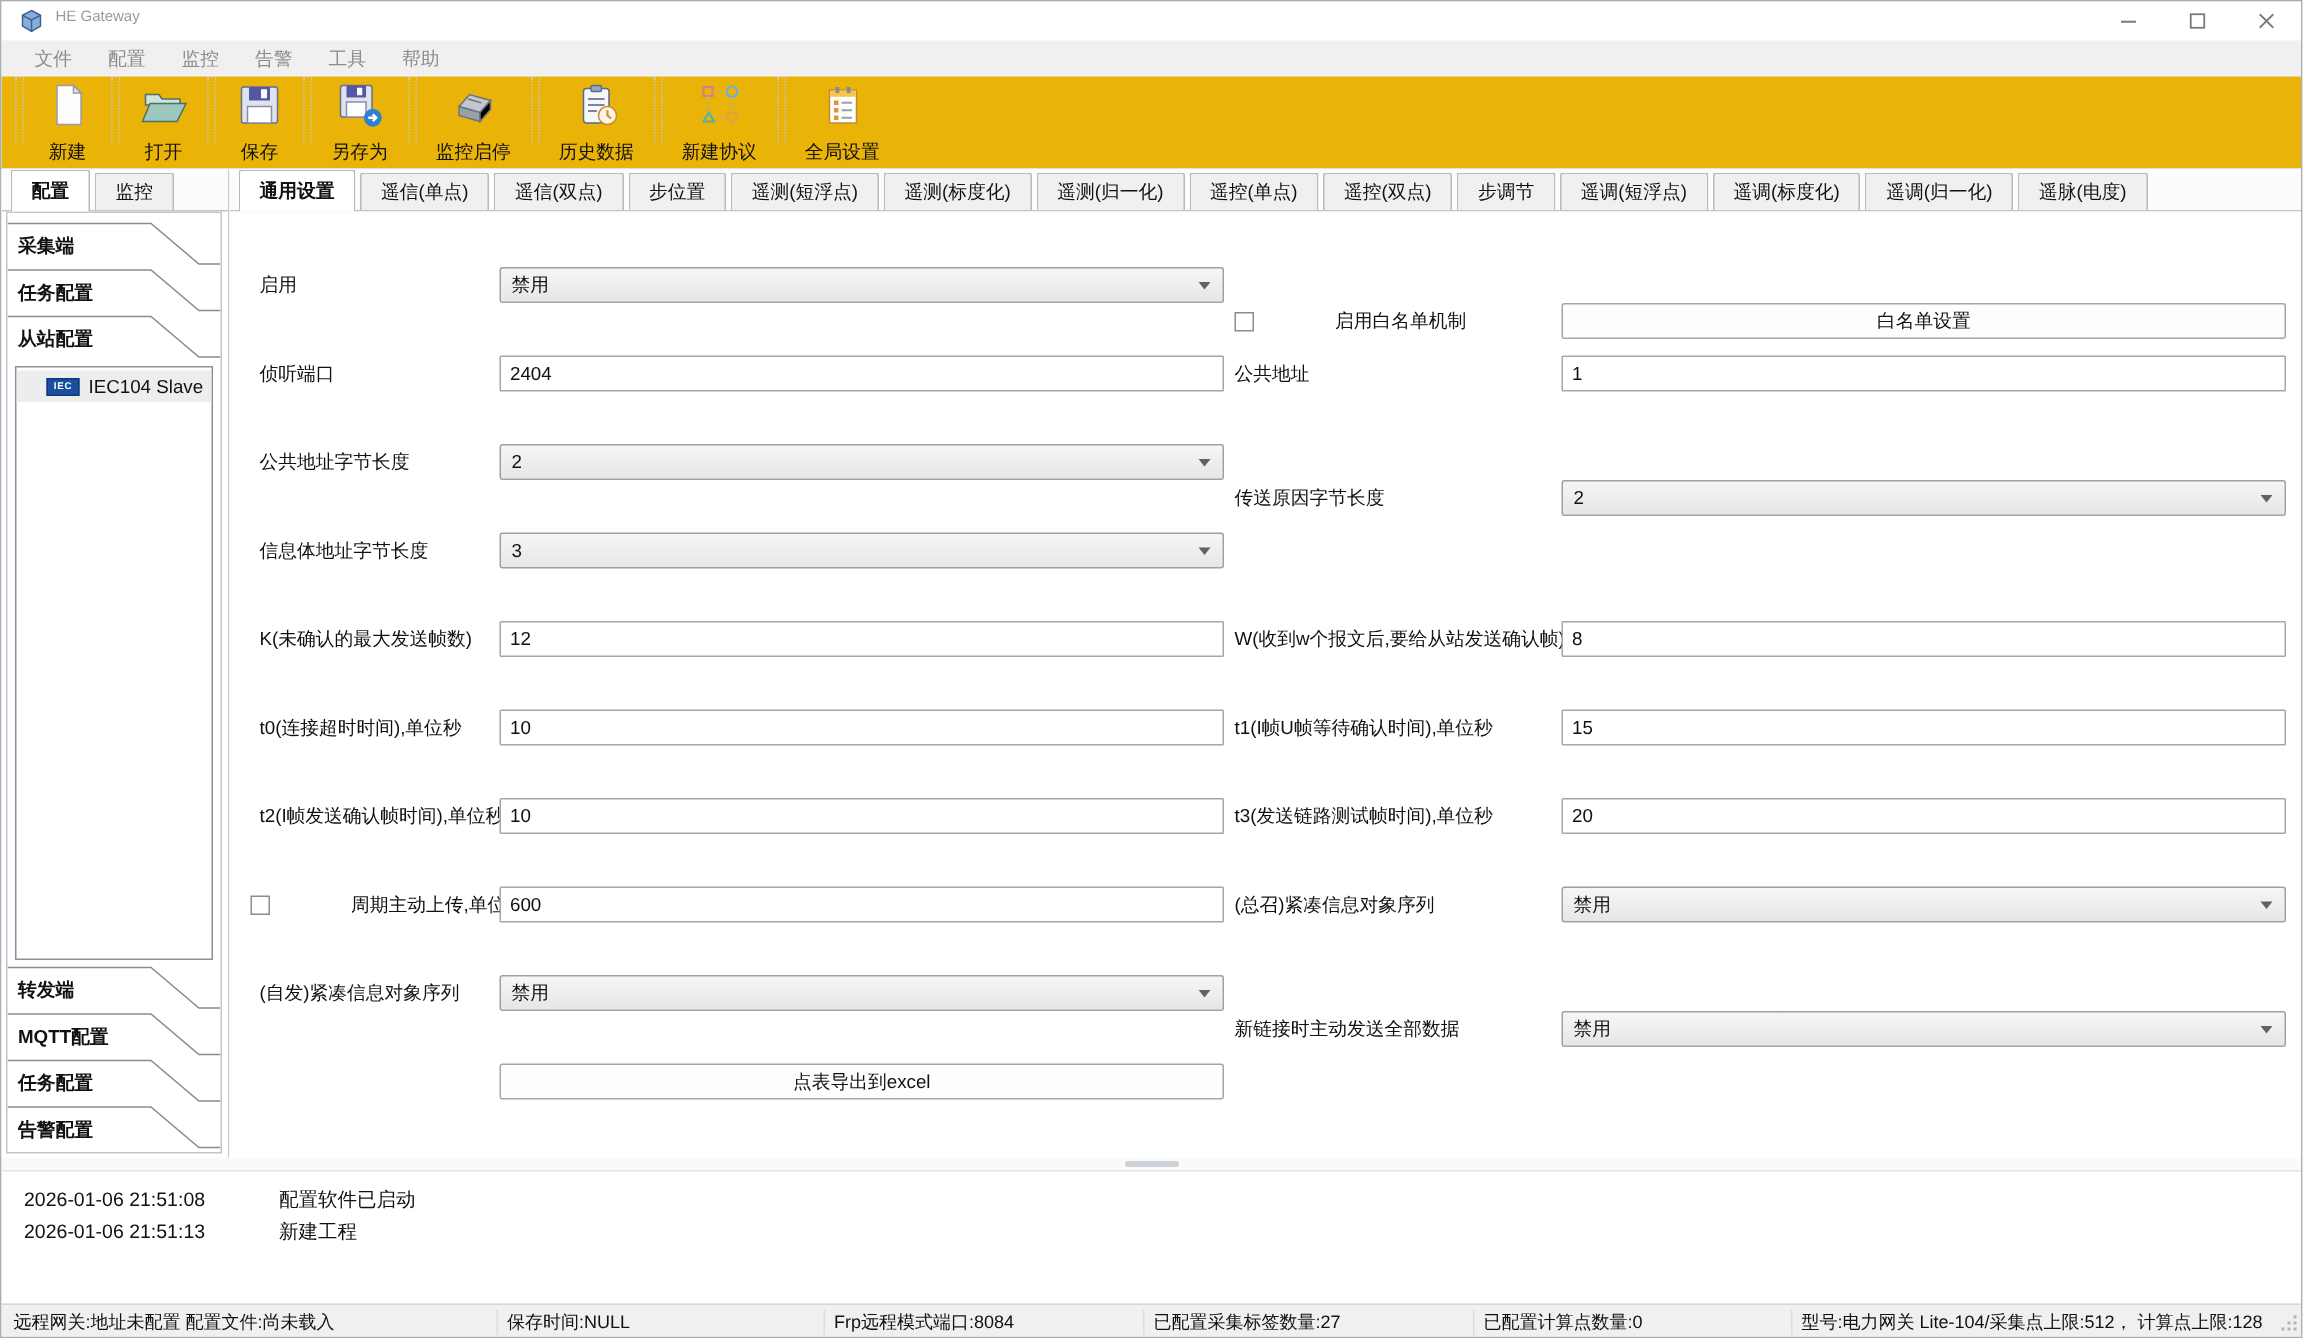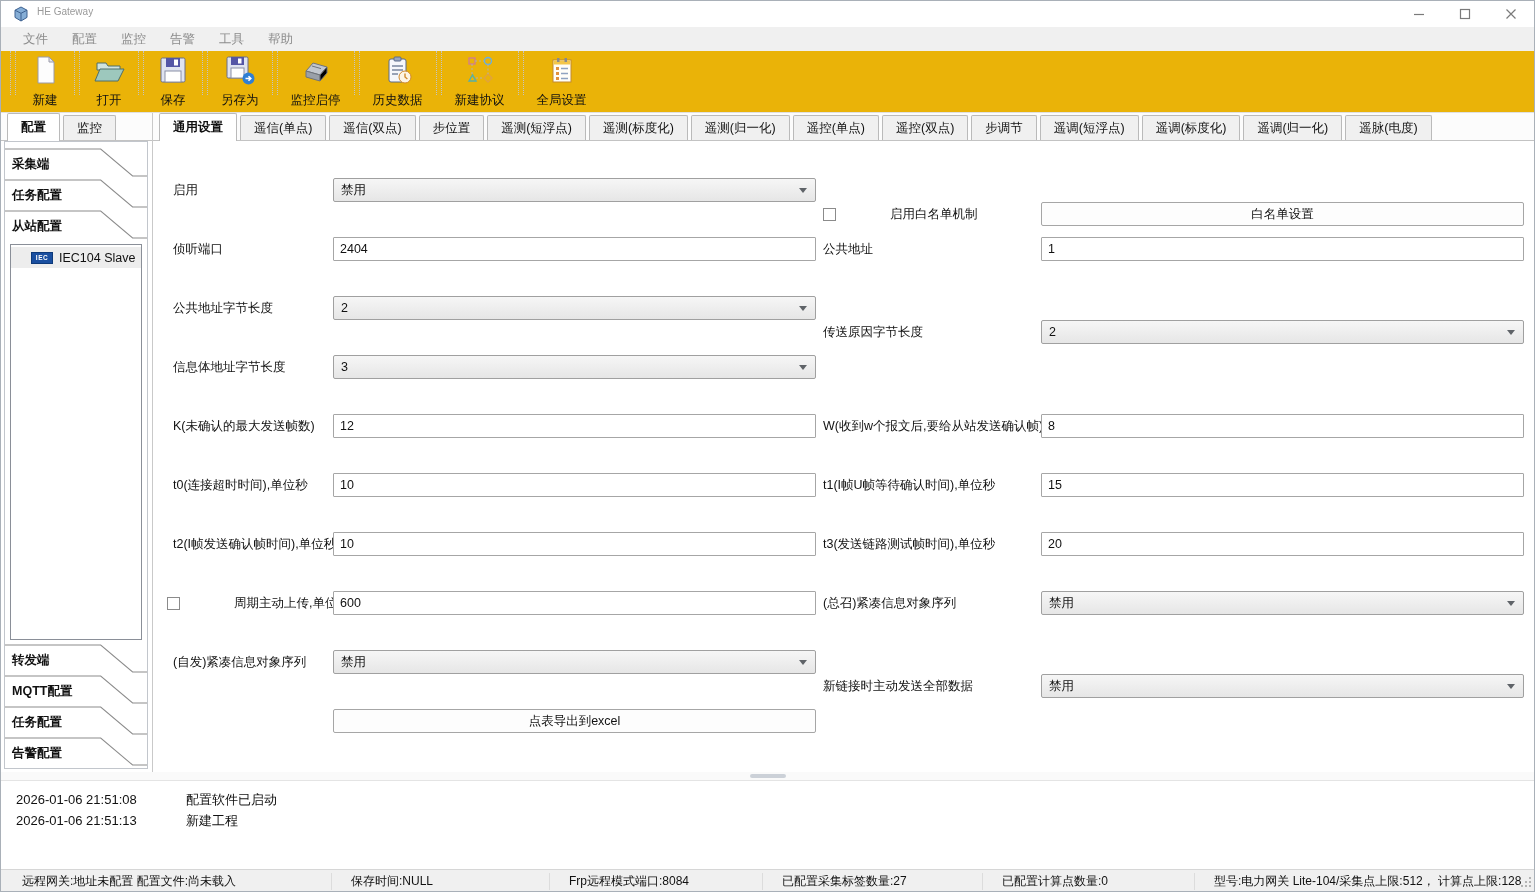--- a/index.html
+++ b/index.html
@@ -59,21 +59,21 @@
   .chk-wrap { display:flex; align-items:center; height:24px;gap:48px; }
   .checkbox { width:13px; height:13px; background:#fff; border:1px solid #8b8b8b; margin-right:6px; flex:none; cursor:pointer; }
 
   
   .splitter { position:absolute; top:771px; left:0; right:0; height:8px; background:#fafafa; }
   .splitter .grip { position:absolute; left:calc(50% - 18px); top:2px; width:36px; height:4px; background:#ccd1d8; border-radius:2px; }
   .log { position:absolute; top:779px; left:0; right:0; height:89px; background:#fff; border-top:1px solid #e4e4e4; padding:8px 0 12px 15px; }
   .log-row { display:flex; line-height:21px; font-size:13px; color:#111; }
   .log-time { width:170px; flex:none; }
   .statusbar { position:absolute; top:868px; left:0; right:0; height:24px; background:#f0f0f0; border-top:1px solid #d6d6d6; font-size:12px; color:#111; }
-  .status-seg { position:absolute; top:0; line-height:23px; white-space:nowrap;margin-left:13px; }
+  .status-seg { position:absolute; top:0; line-height:23px; white-space:nowrap; }
   .status-div { position:absolute; top:3px; bottom:3px; width:1px; background:#dcdcdc; }
   .resize-grip { position:absolute; right:2px; bottom:2px; }
 </style>
 </head>
 <body>
 
 <div class="window">
 
   <div class="titlebar">
     <span class="app-icon">

